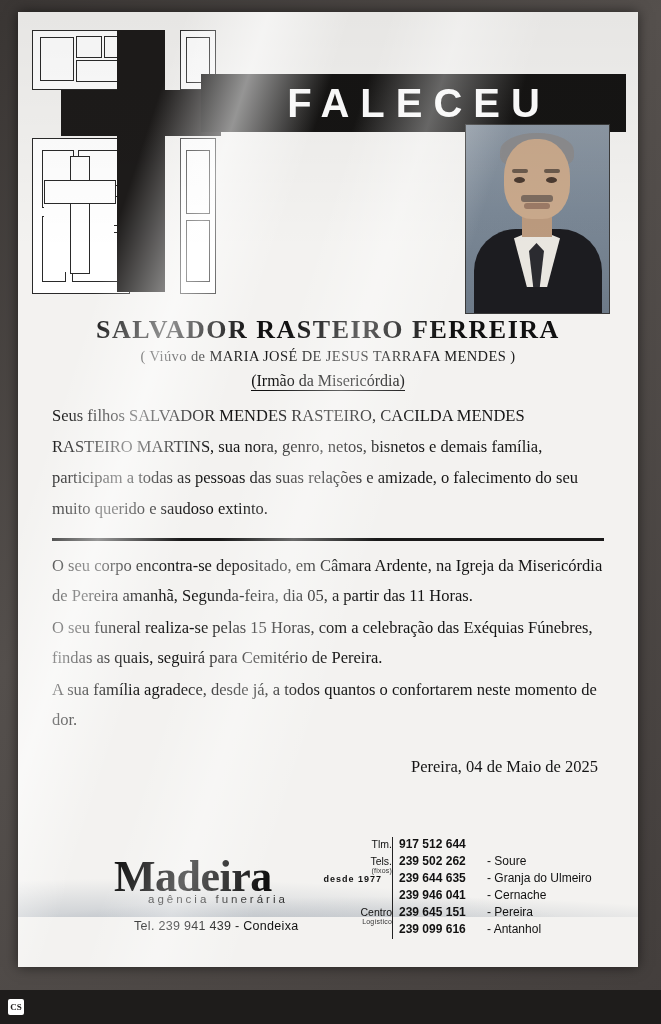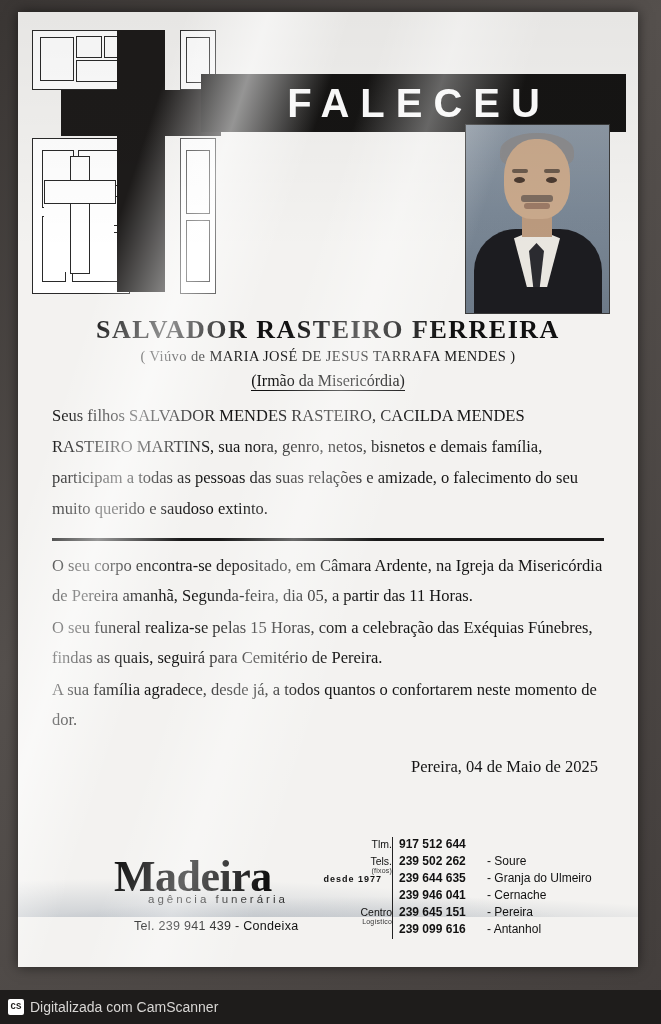--- a/index.html
+++ b/index.html
@@ -348,21 +348,21 @@
     height: 34px;
     background: #1e1c1b;
     display: flex;
     align-items: center;
     padding-left: 8px;
   }
   .cs-logo {
     width: 16px; height: 16px;
     background: #fff;
     color: #1e1c1b;
-    font-family: Liberation Mono, monospace;
+    font-family: Liberation Serif, serif;
     font-size: 9px;
     font-weight: bold;
     display: flex; align-items: center; justify-content: center;
     border-radius: 2px;
     margin-right: 6px;
   }
   .cs-text {
     color: #d8d6d4;
     font-family: "Liberation Sans", sans-serif;
     font-size: 14px;
@@ -495,15 +495,14 @@
           <div class="c-name">- Antanhol</div>
         </div>
       </div>
     </div>
 
     <div class="glare"></div>
   </div>
 
   <div class="cs-bar">
     <div class="cs-logo">CS</div>
-    <div class="cs-text">Digitalizada com CamScanner</div>
   </div>
 </div>
 
 </body></html>

